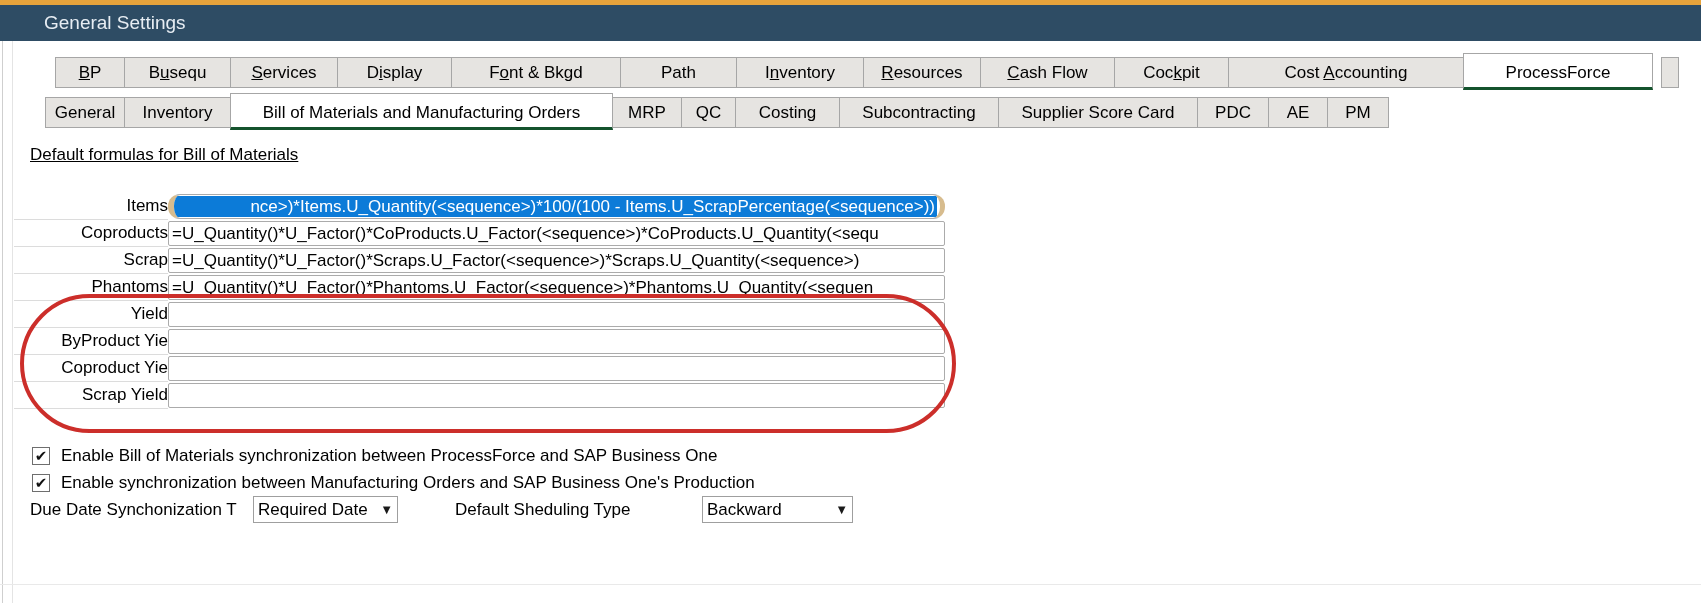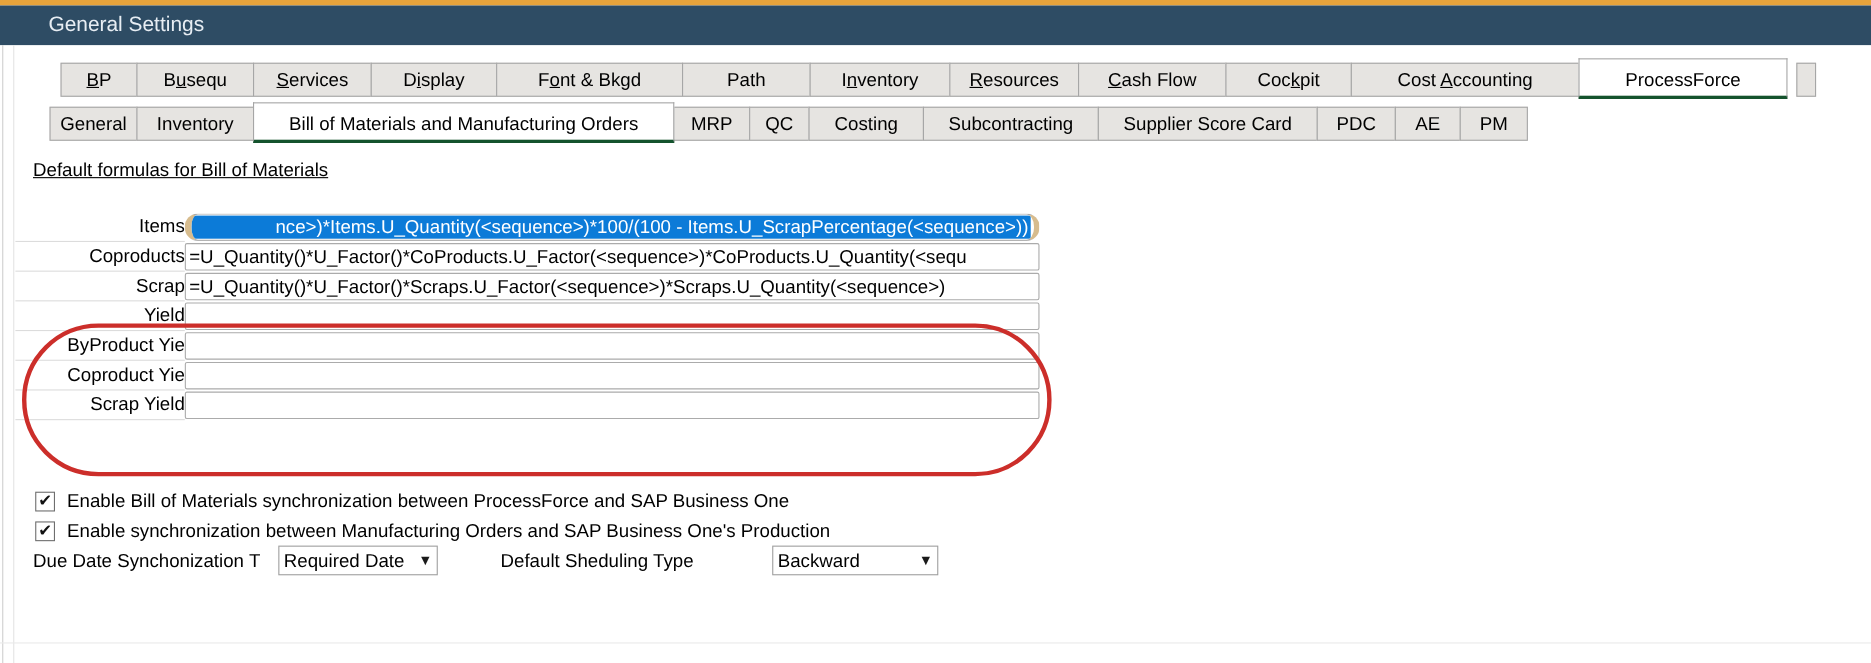--- a/index.html
+++ b/index.html
@@ -36,21 +36,21 @@
   .tabs1 .tab:nth-child(1){width:70px}
   .tabs1 .tab:nth-child(2){width:107px}
   .tabs1 .tab:nth-child(3){width:108px}
   .tabs1 .tab:nth-child(4){width:115px}
   .tabs1 .tab:nth-child(5){width:170px}
   .tabs1 .tab:nth-child(6){width:117px}
   .tabs1 .tab:nth-child(7){width:128px}
   .tabs1 .tab:nth-child(8){width:118px}
   .tabs1 .tab:nth-child(9){width:135px}
   .tabs1 .tab:nth-child(10){width:115px}
-  .tabs1 .tab:nth-child(11){width:208px}
+  .tabs1 .tab:nth-child(11){width:236px}
   .tabs1 .tab:nth-child(12){width:190px}
   .tab-stub{box-sizing:border-box;width:18px;height:31px;background:#e6e4e1;border:1px solid #a6a6a6;margin-left:8px;}
   .tabs2 .tab:nth-child(1){width:80px}
   .tabs2 .tab:nth-child(2){width:107px}
   .tabs2 .tab:nth-child(3){width:383px}
   .tabs2 .tab:nth-child(4){width:70px}
   .tabs2 .tab:nth-child(5){width:55px}
   .tabs2 .tab:nth-child(6){width:105px}
   .tabs2 .tab:nth-child(7){width:160px}
   .tabs2 .tab:nth-child(8){width:200px}
@@ -166,20 +166,24 @@
     </div>
     <div class="frow">
       <div class="flabel">Coproducts</div>
       <div class="finput">=U_Quantity()*U_Factor()*CoProducts.U_Factor(&lt;sequence&gt;)*CoProducts.U_Quantity(&lt;sequ</div>
     </div>
     <div class="frow">
       <div class="flabel">Scrap</div>
       <div class="finput">=U_Quantity()*U_Factor()*Scraps.U_Factor(&lt;sequence&gt;)*Scraps.U_Quantity(&lt;sequence&gt;)</div>
     </div>
     <div class="frow">
+      <div class="flabel">Phantoms</div>
+      <div class="finput">=U_Quantity()*U_Factor()*Phantoms.U_Factor(&lt;sequence&gt;)*Phantoms.U_Quantity(&lt;sequen</div>
+    </div>
+    <div class="frow">
       <div class="flabel">Yield</div>
       <div class="finput"></div>
     </div>
     <div class="frow">
       <div class="flabel">ByProduct Yie</div>
       <div class="finput"></div>
     </div>
     <div class="frow">
       <div class="flabel">Coproduct Yie</div>
       <div class="finput"></div>

